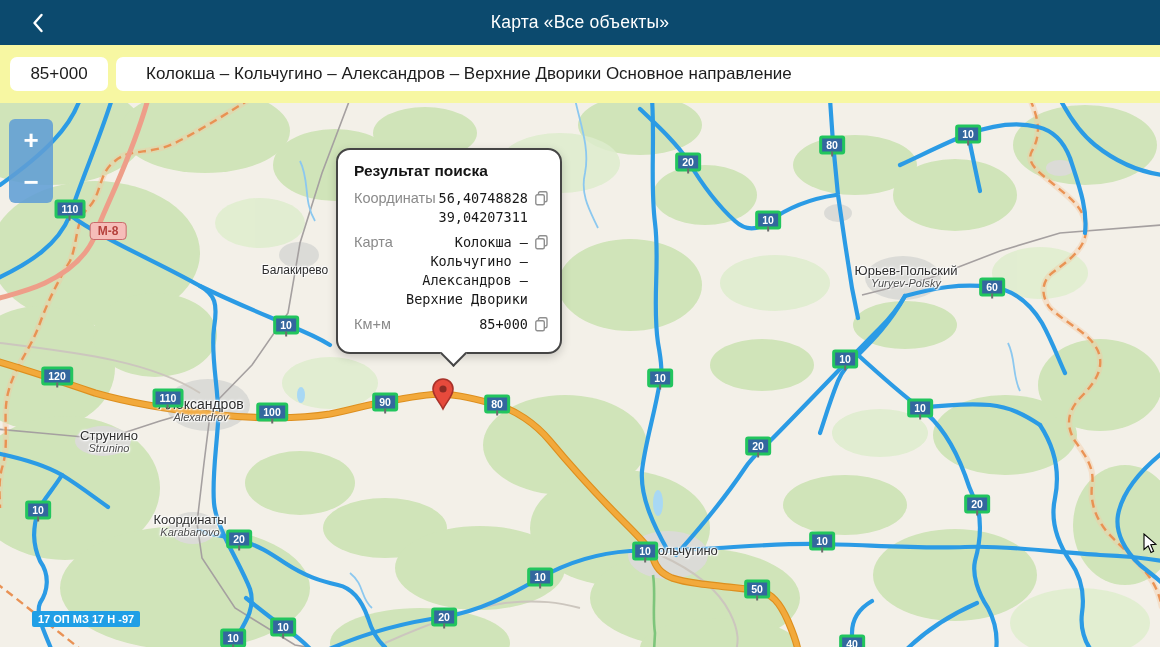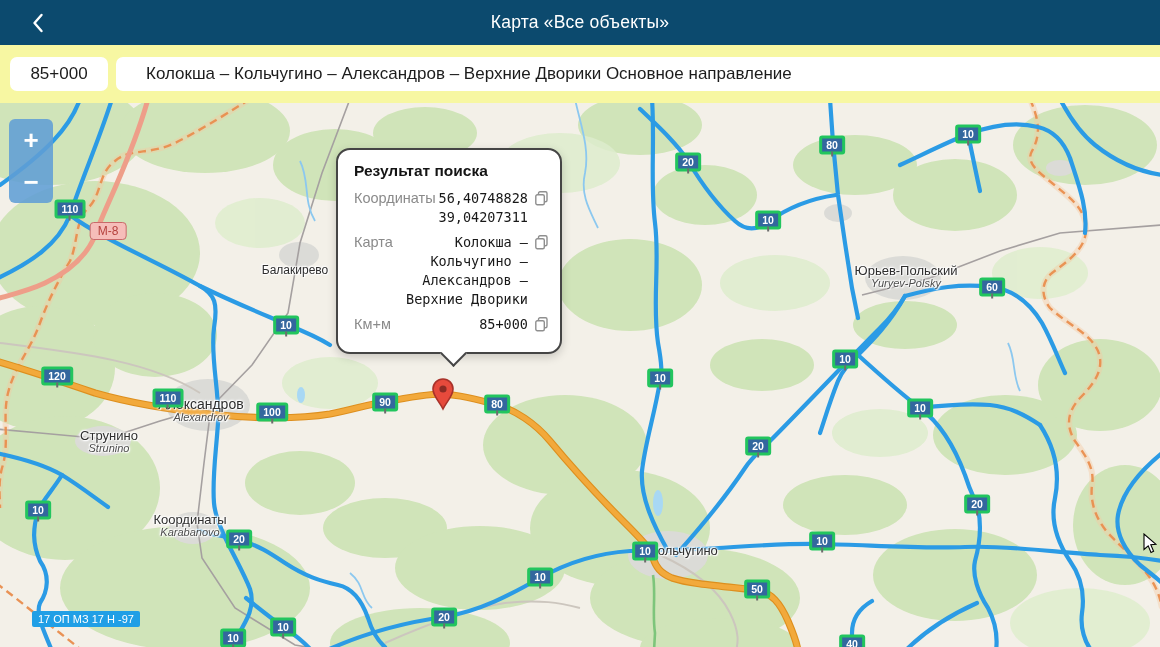--- a/index.html
+++ b/index.html
@@ -22,26 +22,26 @@
   .overlays { position:absolute; inset:0; z-index:1; }
 
   .town { position:absolute; transform:translate(-50%,-55%); display:flex; flex-direction:column; align-items:center; z-index:2; color:#2e2e2e;
           text-shadow:0 0 2px #fff,0 0 3px #fff,0 0 4px #fff,1px 1px 1px #fff,-1px -1px 1px #fff; line-height:1.05; }
   .town .tn { white-space:nowrap; }
   .town .tl { font-size:11px; color:#4e4e4e; white-space:nowrap;font-style:italic; }
 
   .km-badge { position:absolute; transform:translate(-50%,-50%); background:#33679e; border:3px solid #22c55e; color:#ffffff; font-size:10.5px; font-weight:bold; line-height:13px; padding:0 4px; border-radius:3px; z-index:3; white-space:nowrap; }
   .km-badge::after { content:''; position:absolute; left:50%; top:100%; width:2px; height:5px; background:#6d6d6d; transform:translateX(-50%); }
 
-  .route-shield { position:absolute; left:108px; top:128px; transform:translate(-50%,-50%); background:#f6bdb9; border:1.5px solid #c96a6a; color:#b5413c; font-weight:normal; font-size:12px; padding:1px 7px; border-radius:4px; z-index:3; }
+  .route-shield { position:absolute; left:108px; top:128px; transform:translate(-50%,-50%); background:#f6bdb9; border:1.5px solid #c96a6a; color:#b5413c; font-weight:bold; font-size:12px; padding:1px 7px; border-radius:4px; z-index:3; }
 
   .zoom-ctrl { position:absolute; left:9px; top:16px; width:44px; height:84px; background:rgba(96,158,213,.88); border-radius:6px; z-index:5; display:flex; flex-direction:column; }
   .zoom-btn { flex:1; display:flex; align-items:center; justify-content:center; color:#ffffff; font-size:26px; font-weight:bold; cursor:pointer; line-height:1; }
 
-  .attribution { position:absolute; left:32px; top:508px; background:#209fe6; color:#ffffff; font-weight:normal; font-size:11px; padding:2px 6px; border-radius:2px; z-index:4; white-space:nowrap; }
+  .attribution { position:absolute; left:32px; top:508px; background:#209fe6; color:#ffffff; font-weight:bold; font-size:11px; padding:2px 6px; border-radius:2px; z-index:4; white-space:nowrap; }
 
   .pin { position:absolute; left:429px; top:274px; z-index:4; }
   .cursor { position:absolute; left:1143px; top:430px; z-index:7; }
 
   
   .popup { position:absolute; left:327px; top:45px; width:226px; background:#ffffff; border:2px solid #454545; border-radius:14px; z-index:6; padding:12px 12px 10px 16px; box-shadow:0 3px 10px rgba(0,0,0,.18);margin-left:9px; }
   .popup-title { font-size:15.5px; font-weight:bold; color:#141414; margin-bottom:9px; }
   .popup-row { display:flex; align-items:flex-start; margin-bottom:6px; }
   .popup-row:last-child { margin-bottom:2px; }
   .popup-label { font-size:14.5px; color:#8a8a8a; line-height:19px; flex-shrink:0; }

